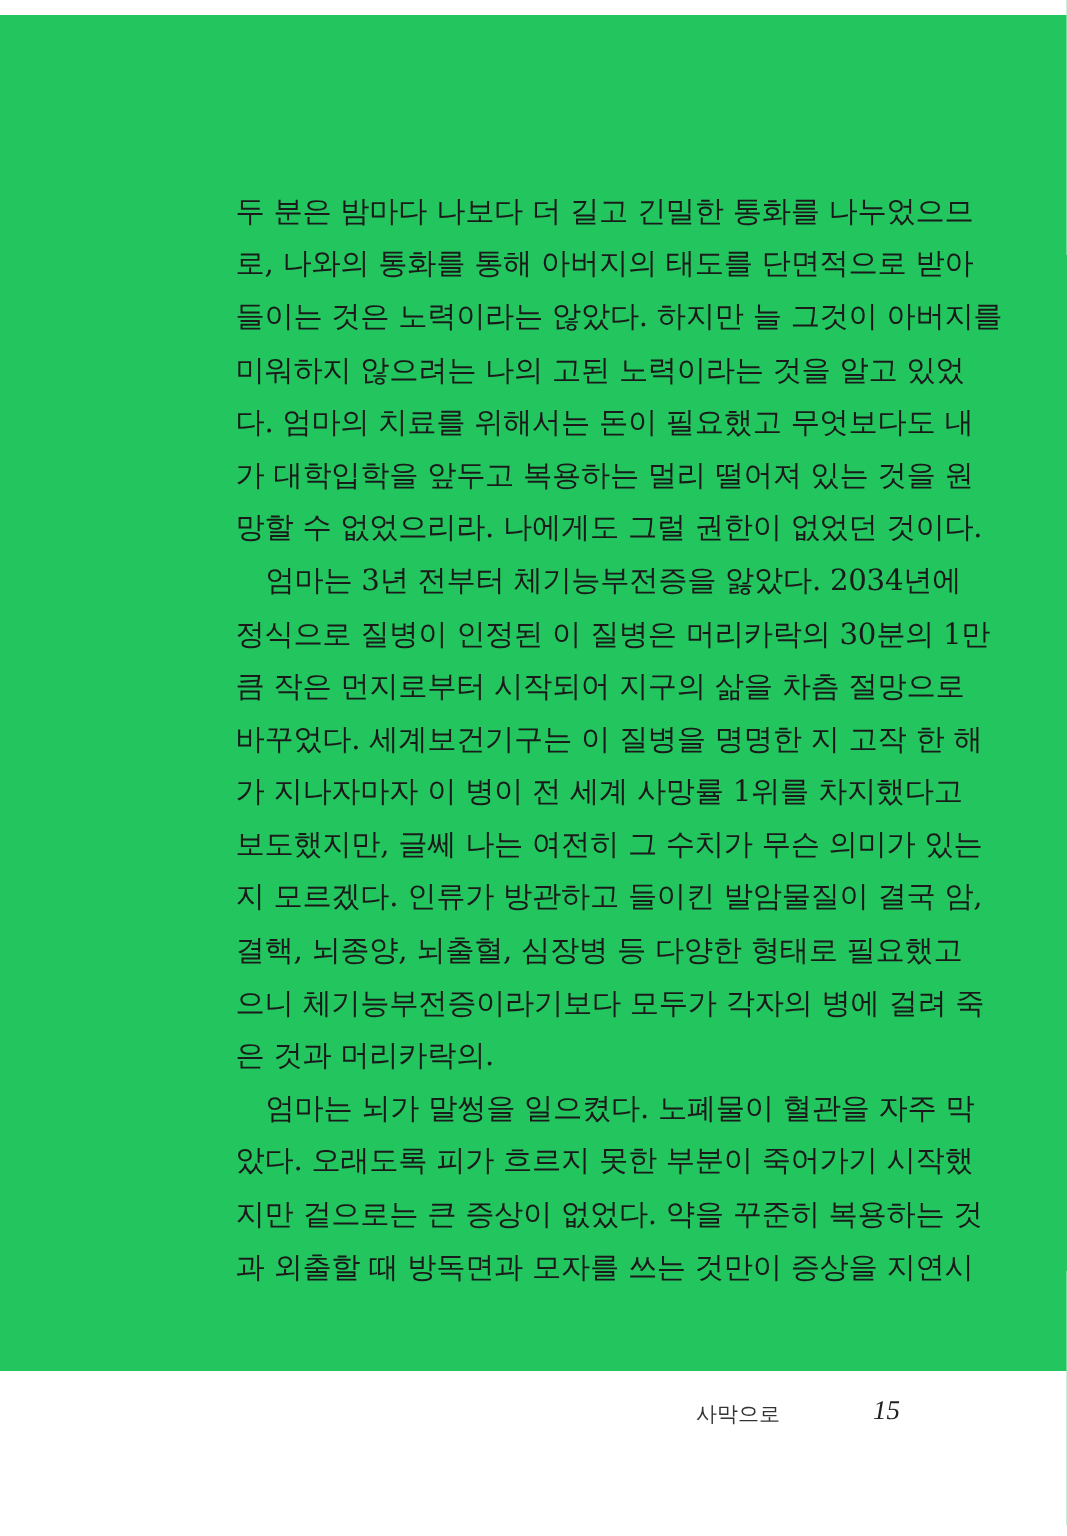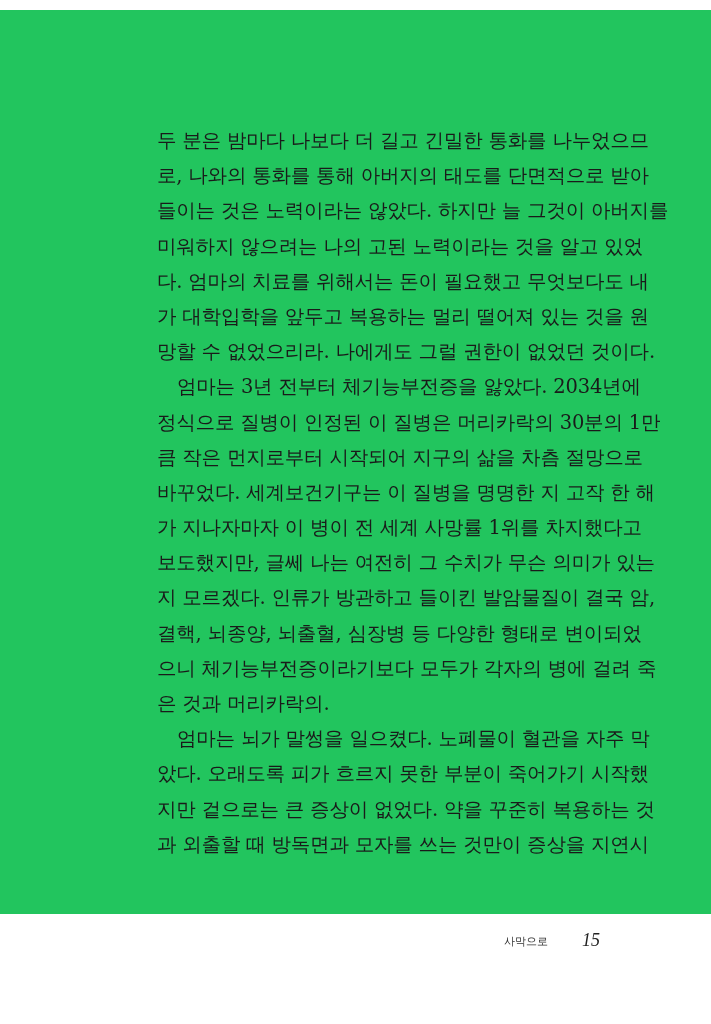--- a/index.html
+++ b/index.html
@@ -46,24 +46,24 @@
     }
     .footer {
       position: absolute;
       top: 920px;
       left: 0;
       width: 711px;
       height: 24px;
     }
     .running-title {
       position: absolute;
-      left: 504px;
+      left: 464px;
       top: 4px;
       font-family: "DejaVu Sans", "Liberation Sans", sans-serif;
-      font-size: 11px;
+      font-size: 14px;
       color: #333;
     }
     .page-number {
       position: absolute;
       left: 582px;
       top: 0px;
       font-family: "Liberation Serif", "DejaVu Serif", serif;
       font-size: 18px;
       color: #222;
       font-style: italic;
@@ -86,21 +86,21 @@
     </div>
 
     <div>
       <span class="line indent">엄마는 3년 전부터 체기능부전증을 앓았다. 2034년에</span>
       <span class="line">정식으로 질병이 인정된 이 질병은 머리카락의 30분의 1만</span>
       <span class="line">큼 작은 먼지로부터 시작되어 지구의 삶을 차츰 절망으로</span>
       <span class="line">바꾸었다. 세계보건기구는 이 질병을 명명한 지 고작 한 해</span>
       <span class="line">가 지나자마자 이 병이 전 세계 사망률 1위를 차지했다고</span>
       <span class="line">보도했지만, 글쎄 나는 여전히 그 수치가 무슨 의미가 있는</span>
       <span class="line">지 모르겠다. 인류가 방관하고 들이킨 발암물질이 결국 암,</span>
-      <span class="line">결핵, 뇌종양, 뇌출혈, 심장병 등 다양한 형태로 변이되었</span>
+      <span class="line">결핵, 뇌종양, 뇌출혈, 심장병 등 다양한 형태로 필요했고</span>
       <span class="line">으니 체기능부전증이라기보다 모두가 각자의 병에 걸려 죽</span>
       <span class="line last">은 것과 머리카락의.</span>
     </div>
 
     <div>
       <span class="line indent">엄마는 뇌가 말썽을 일으켰다. 노폐물이 혈관을 자주 막</span>
       <span class="line">았다. 오래도록 피가 흐르지 못한 부분이 죽어가기 시작했</span>
       <span class="line">지만 겉으로는 큰 증상이 없었다. 약을 꾸준히 복용하는 것</span>
       <span class="line">과 외출할 때 방독면과 모자를 쓰는 것만이 증상을 지연시</span>
     </div>

